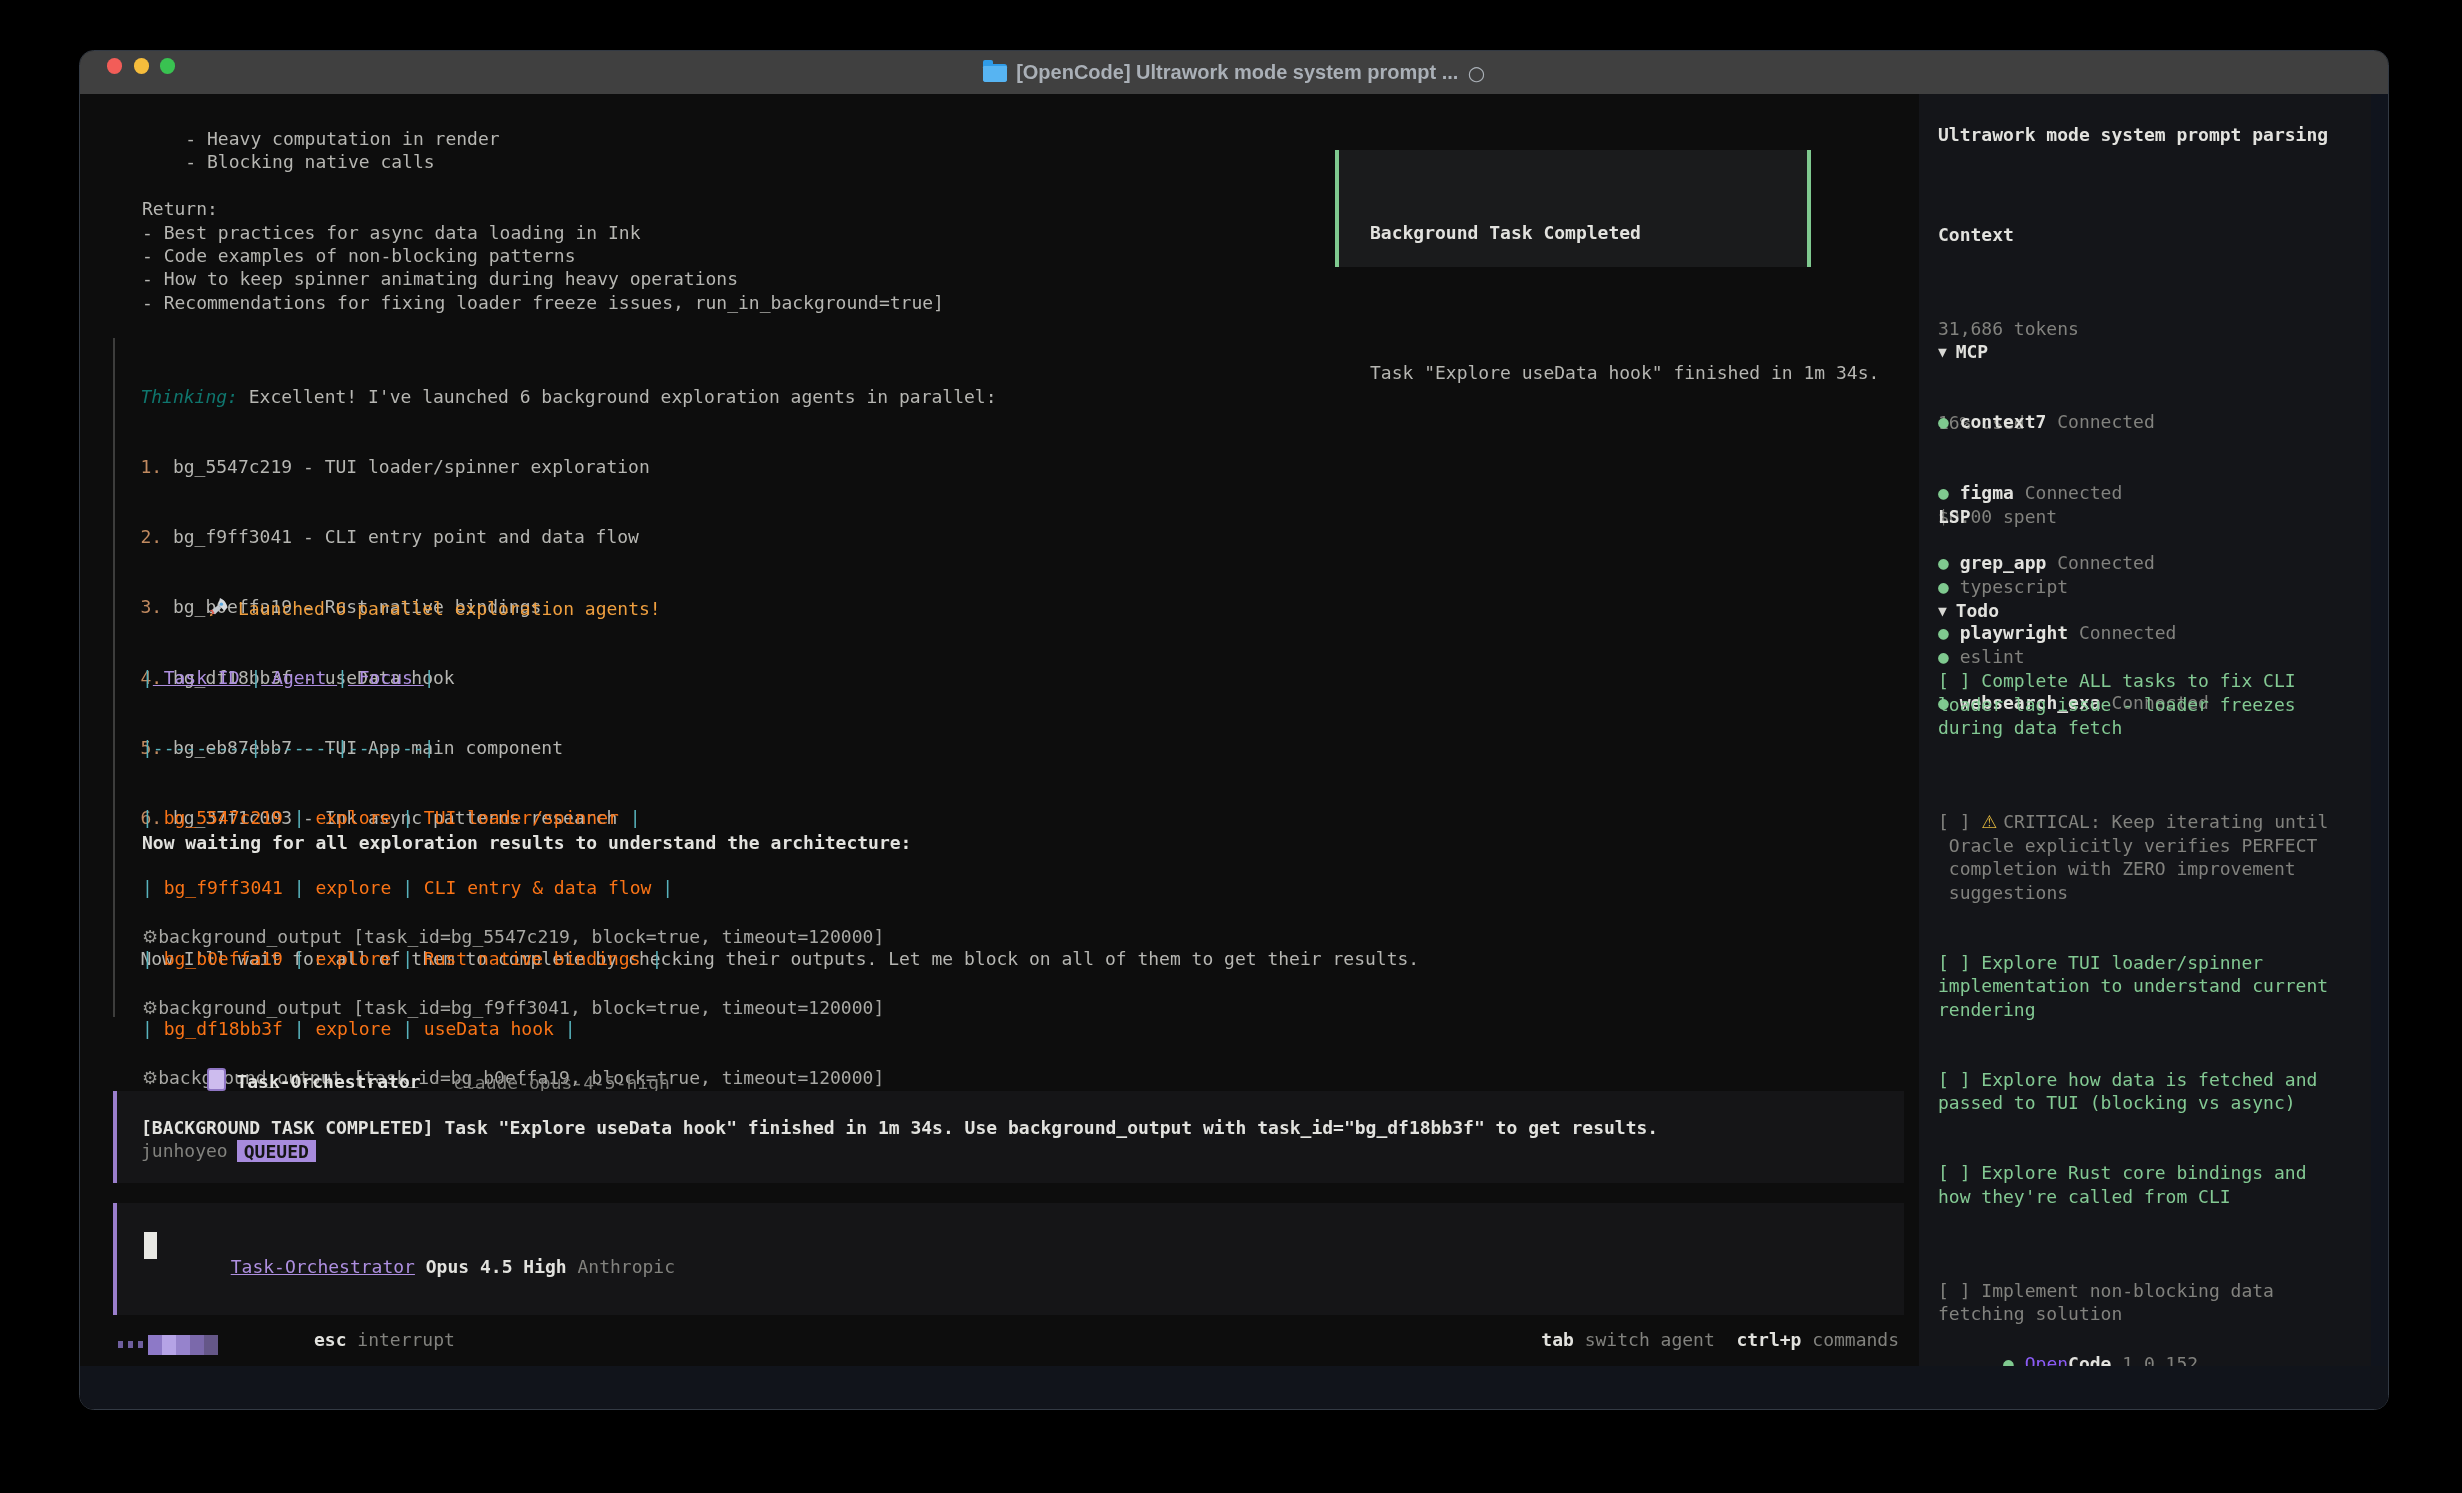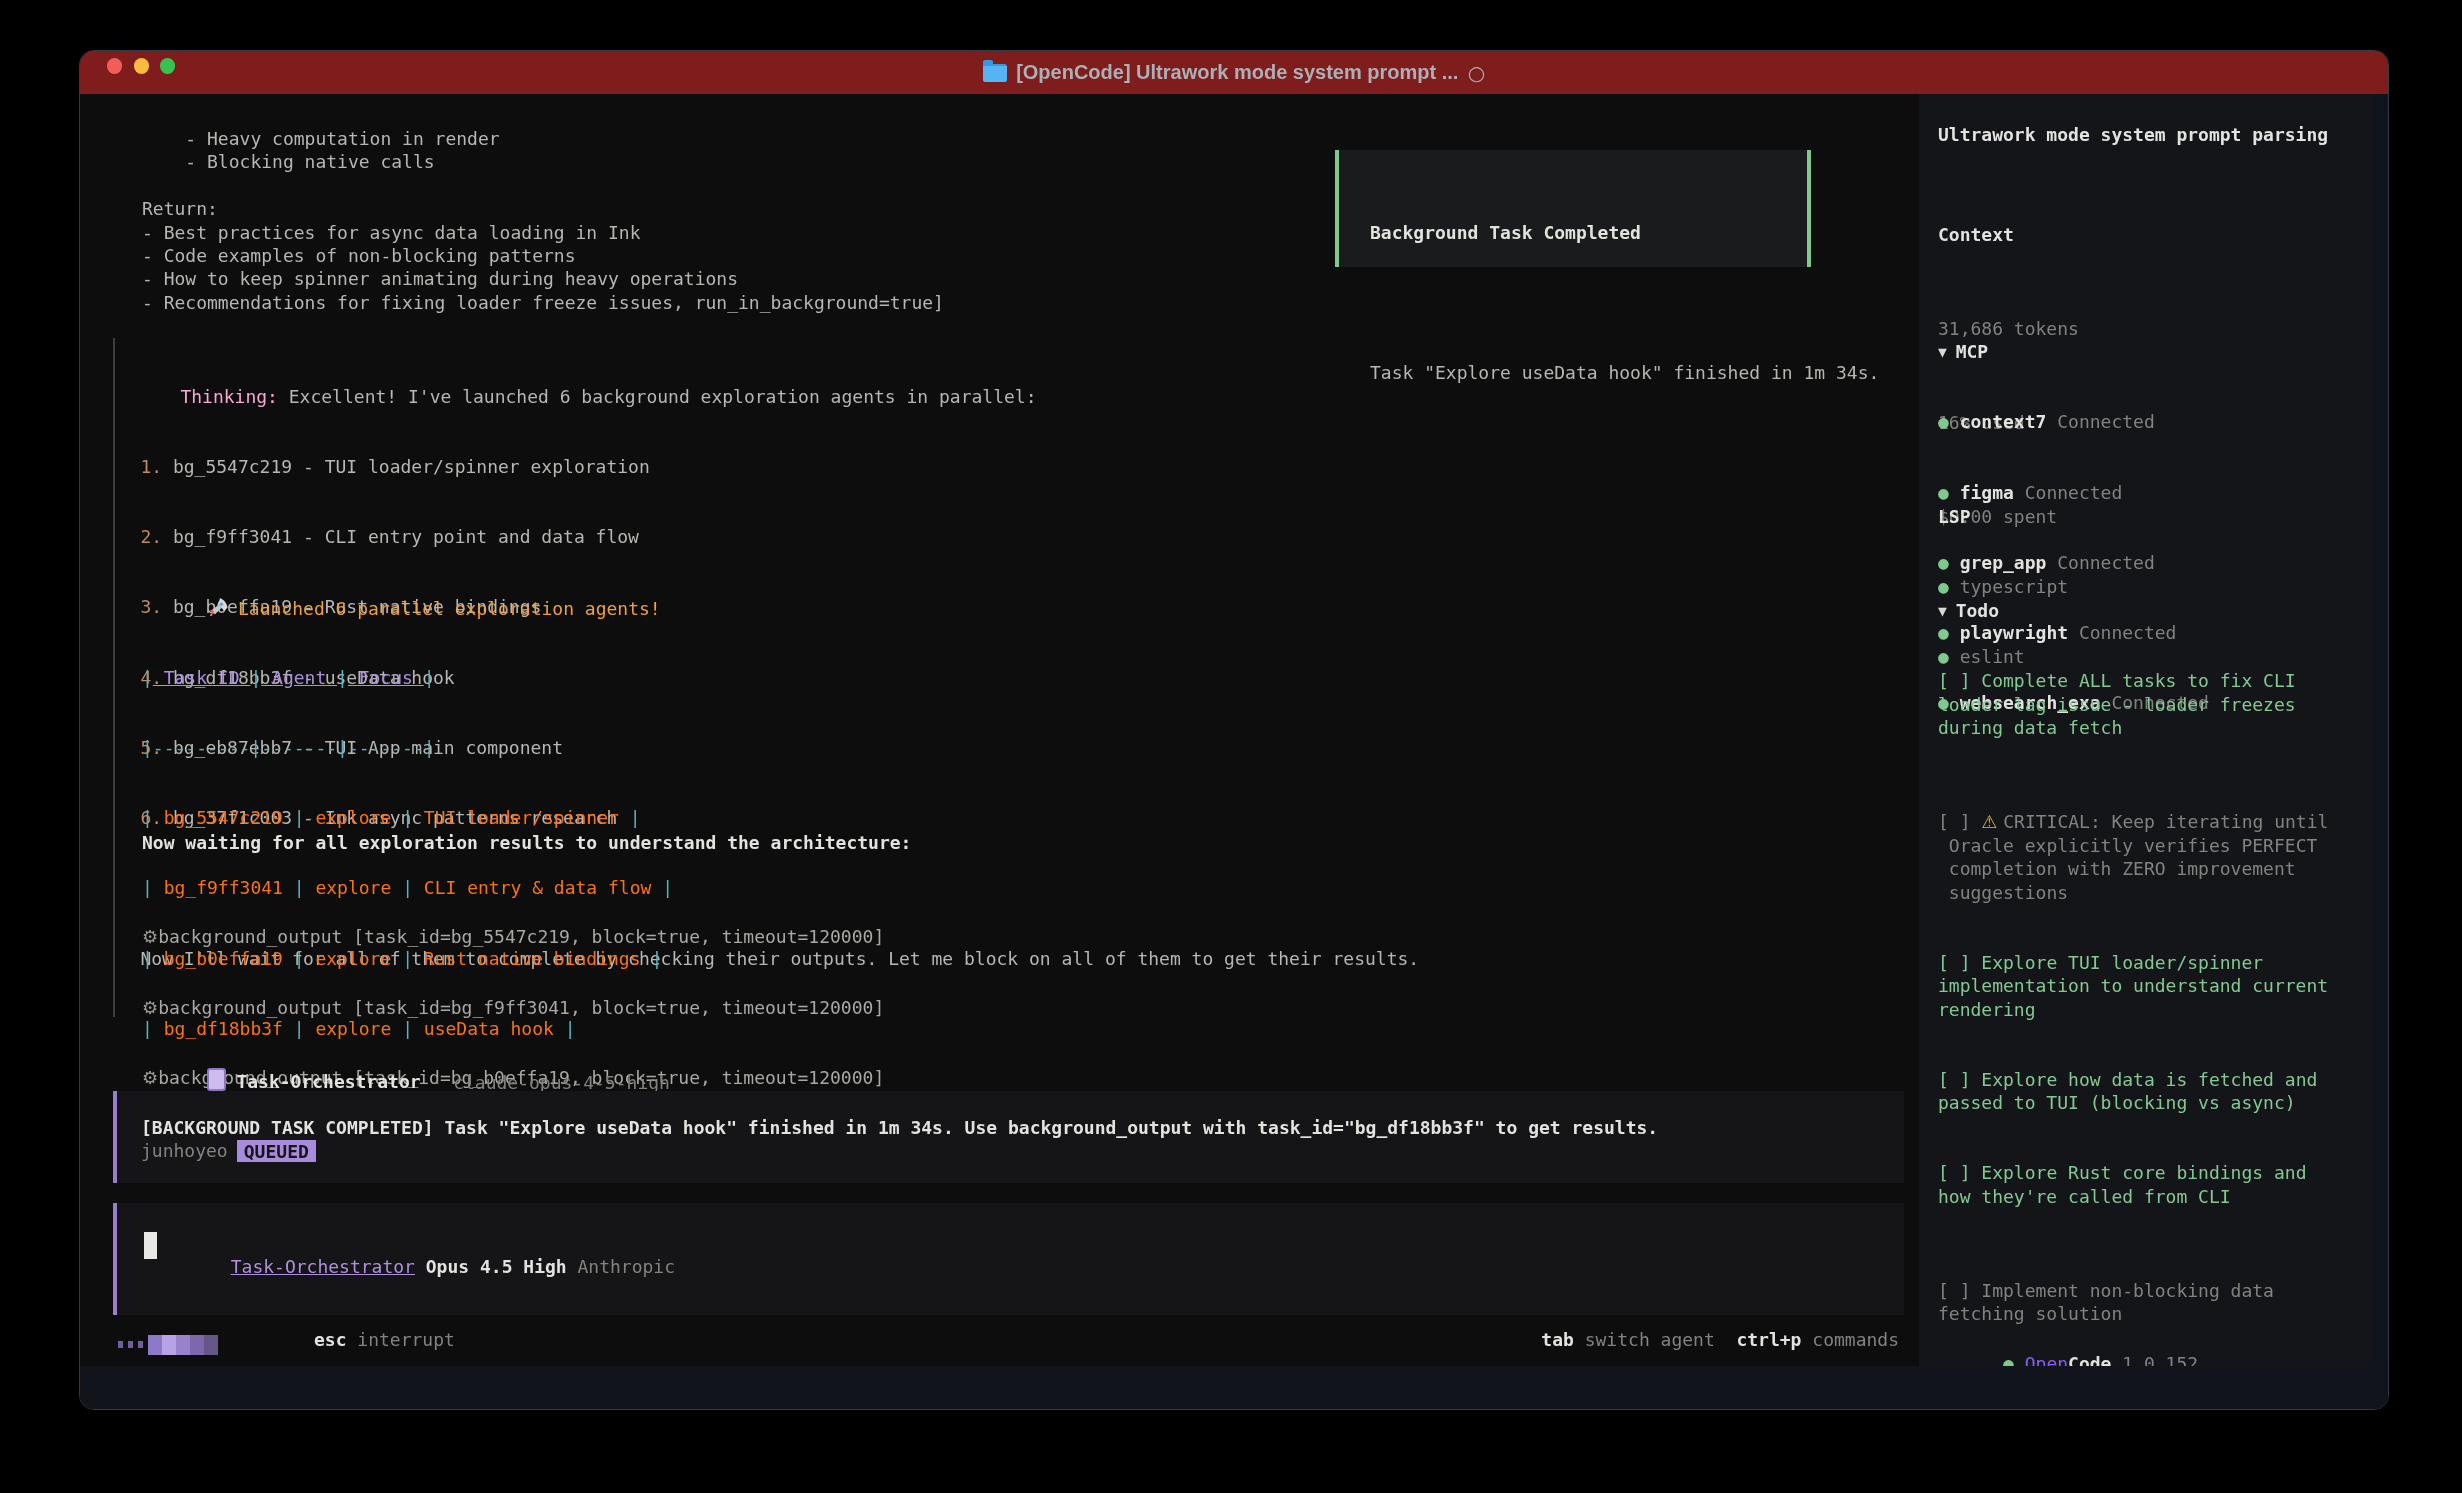--- a/index.html
+++ b/index.html
@@ -1,36 +1,36 @@
 <!DOCTYPE html>
 <html style="font-size:10.7px"><head>
 <meta charset="utf-8">
 <style>
   html,body{margin:0;padding:0;background:#000;width:2462px;height:1493px;overflow:hidden;}
   .window{position:absolute;left:79px;top:50px;width:2310px;height:1360px;background:#0d0d0d;
     border-radius:14.7px;overflow:hidden;border:0.7px solid #333a44;box-sizing:border-box;
     font-family:"DejaVu Sans Mono",monospace;font-size:18px;color:#b6b6b2;}
   
-  .titlebar{position:absolute;left:0;top:0;right:0;height:43px;background:#7f1d1d;border-bottom:0.7px solid #0a0b0d;}
+  .titlebar{position:absolute;left:0;top:0;right:0;height:43px;background:#404040;border-bottom:0.7px solid #0a0b0d;}
   .tl{position:absolute;top:7.4px;width:15.4px;height:15.4px;border-radius:50%;}
   .tl.red{left:27px;background:#f25d58;}
   .tl.yellow{left:54px;background:#f6bd3c;}
   .tl.green{left:80px;background:#39c251;}
   .titlewrap{position:absolute;left:0;right:0;top:0;height:43px;display:flex;align-items:center;justify-content:center;gap:9.4px;
     font-family:"Liberation Sans",sans-serif;font-weight:bold;font-size:20px;color:#aab0b7;}
   .folder{position:relative;width:24px;height:18px;background:#2f9be7;border-radius:2.7px;}
   .folder::before{content:"";position:absolute;left:0;top:-3.3px;width:10px;height:5.4px;background:#2f9be7;border-radius:2px 2px 0 0;}
   .folder::after{content:"";position:absolute;left:0;top:2.7px;right:0;height:15.4px;background:#57b4f2;border-radius:1.3px 1.3px 2.7px 2.7px;}
   .title-ring{font-family:"DejaVu Sans",sans-serif;font-weight:bold;font-size:20px;color:#aab0b7;}
   
   .main{position:absolute;left:0;top:43px;width:1839px;bottom:0;background:#0d0d0d;}
   .block{position:absolute;left:62px;white-space:pre-wrap;line-height:23.4px;}
   .bordered{left:33px;border-left:2.7px solid #3d3d3c;padding-left:25.4px;}
   .line{line-height:23.4px;white-space:pre;}
-  .gold{color:#f9a8d4;margin-left:40px;}
+  .gold{color:#0f766e;font-style:italic;}
   .tan{color:#c18a60;}
   .dim{color:#82827e;margin-top:24px;}
   .bright{color:#e2e2de;font-weight:bold;}
   .orange{color:#ef9f3f;}
   .cyan{color:#58b3bd;}
   .purple{color:#ae8fe0;text-decoration:underline;}
   .tablecell{color:#f97316;font-weight:normal;}
   .rocket{display:inline-block;width:23px;height:23px;vertical-align:-4px;margin-right:8px;}
   .gearline{line-height:24px;white-space:pre;color:#a8a8a4;}
   .gear{color:#9a9a96;font-family:"DejaVu Sans",sans-serif;}

